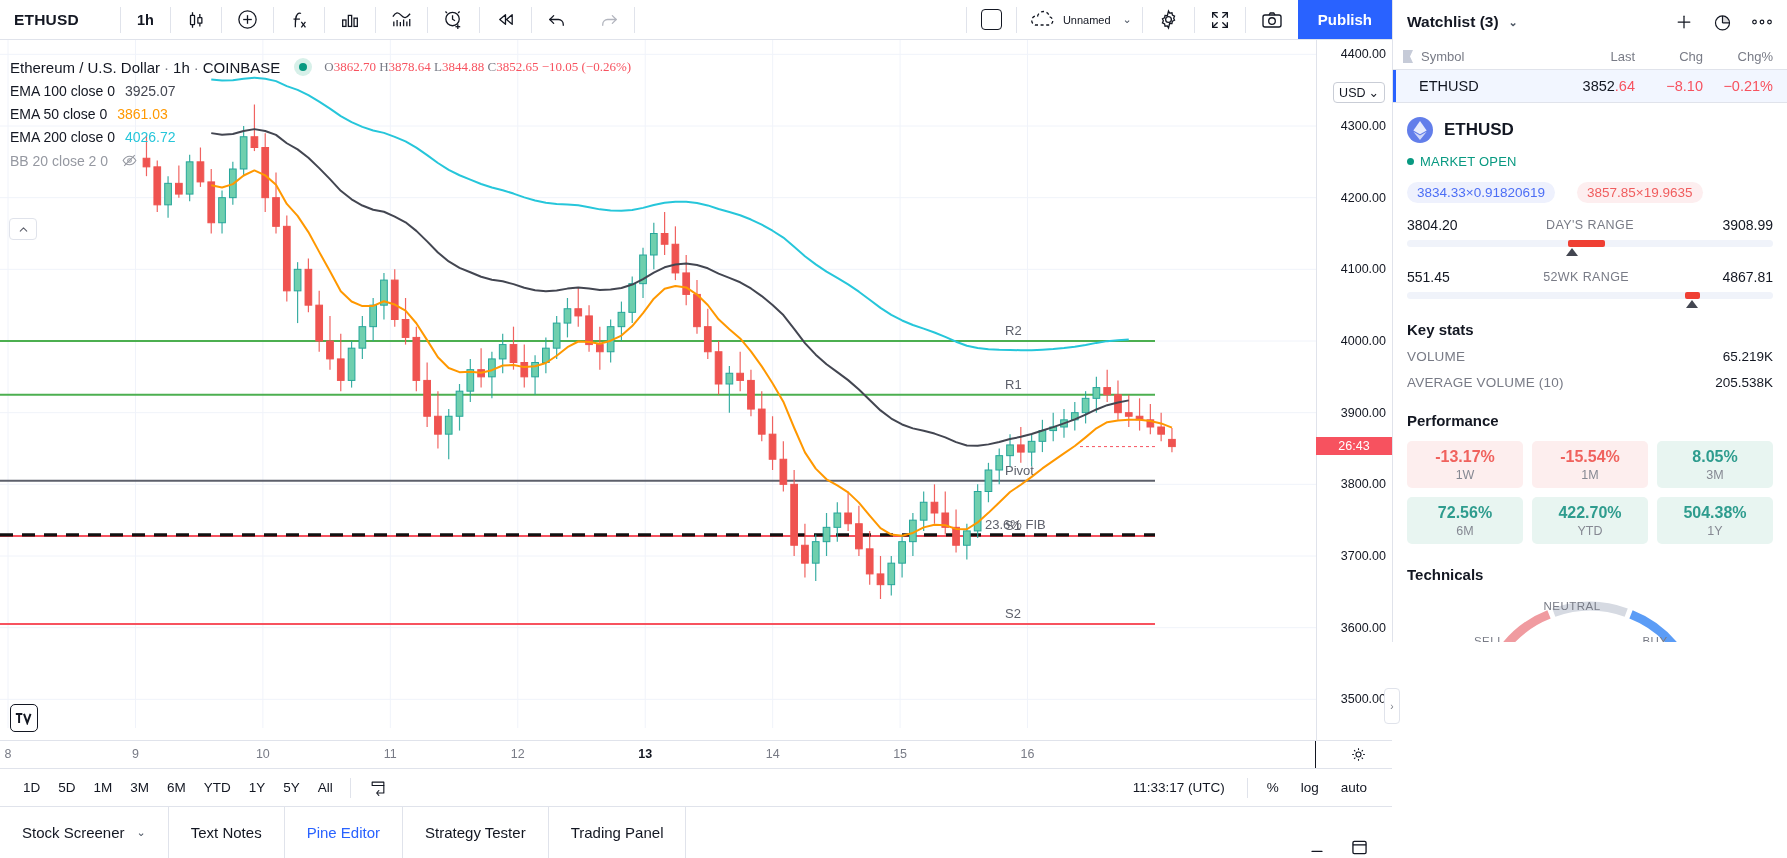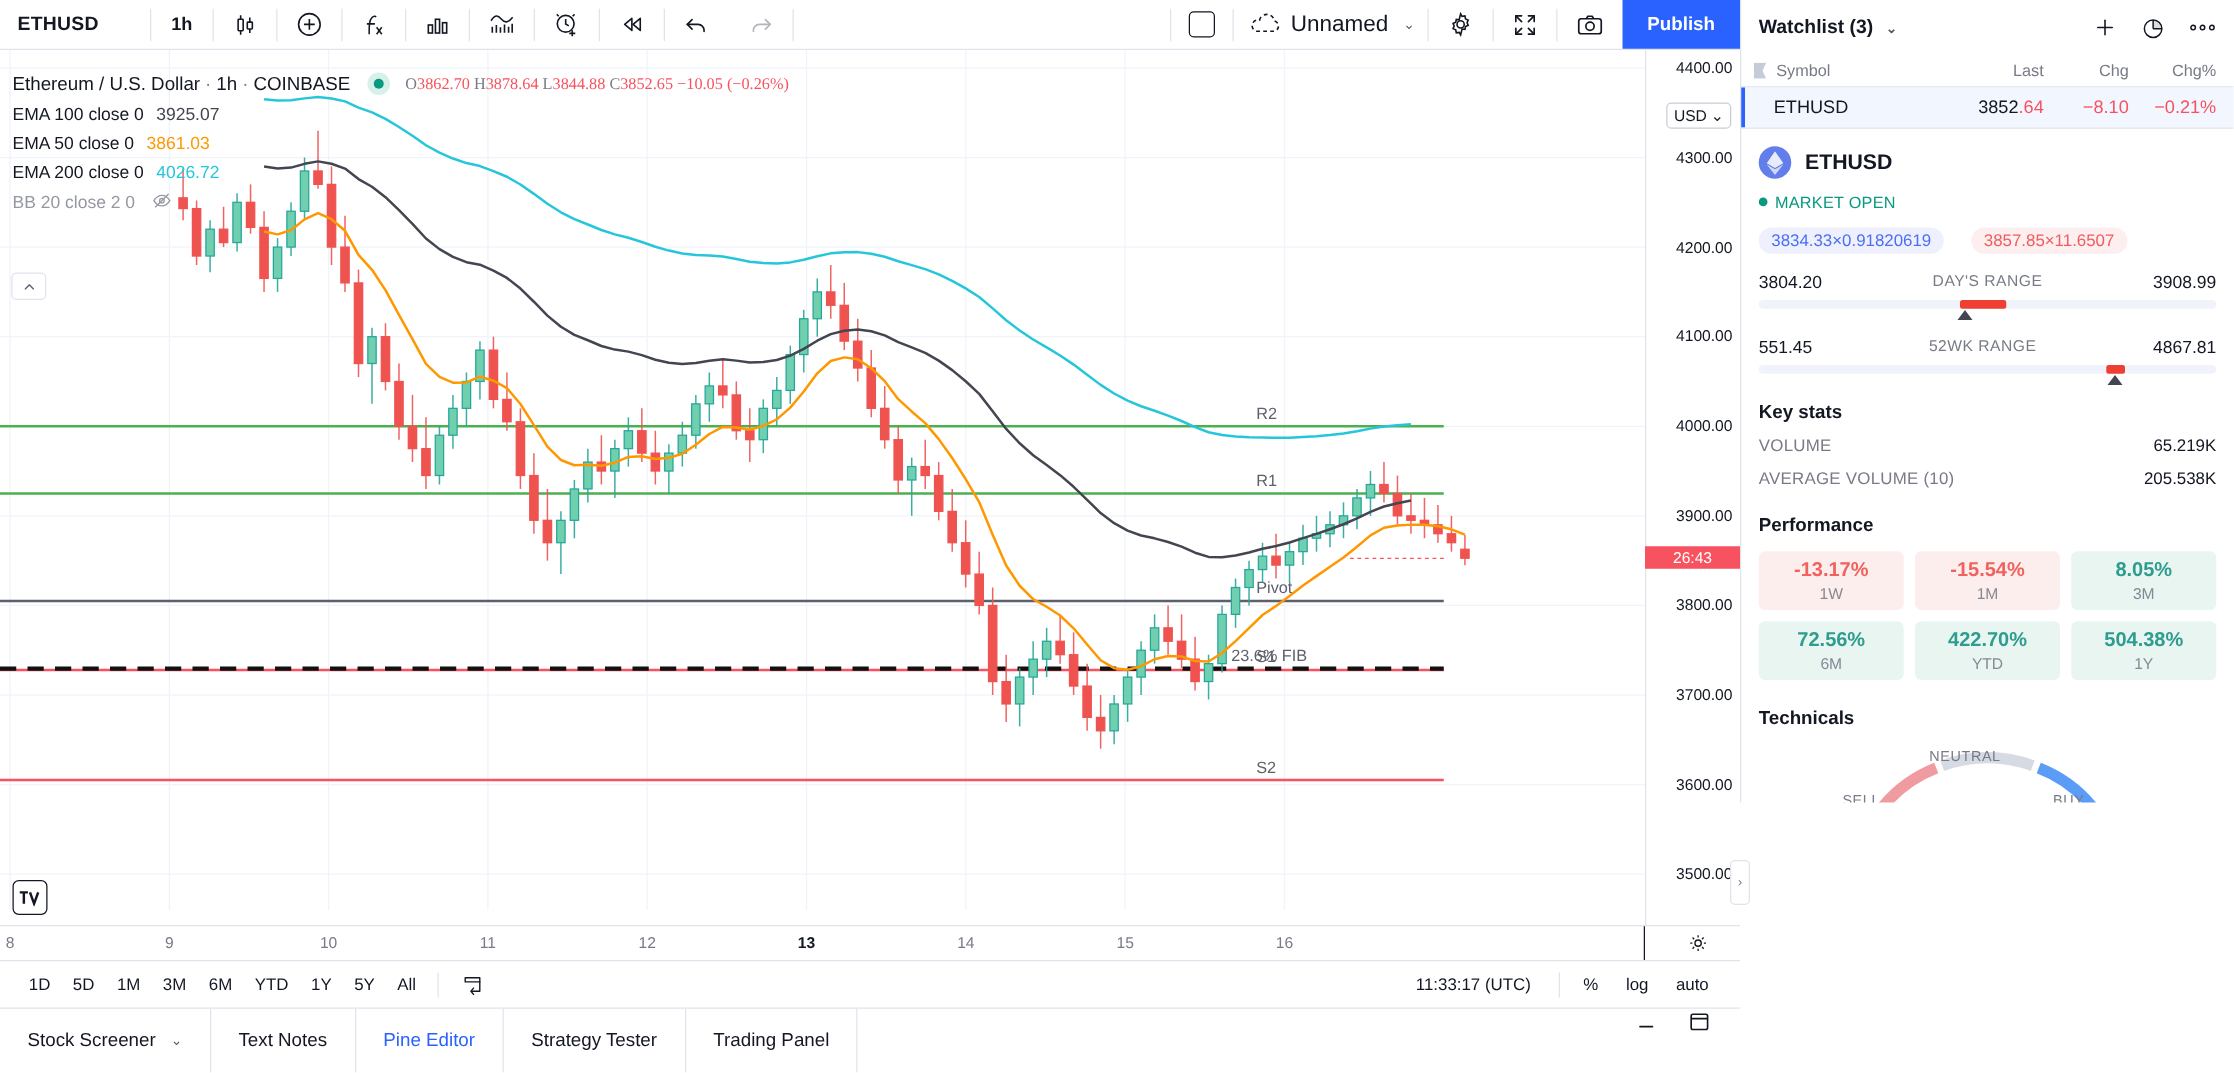--- a/index.html
+++ b/index.html
@@ -14,21 +14,21 @@
   .tb-symbol { font-size:15.5px; font-weight:bold; letter-spacing:.2px; padding:0 14px 0 14px;
      min-width:120px; display:flex; align-items:center; height:100%; }
   .tb-div { width:1px; height:26px; background:#e0e3eb; }
   .tb-btn { height:100%; display:flex; align-items:center; justify-content:center;
      padding:0 14px; cursor:pointer; color:#131722; }
   .tb-btn.interval { font-size:14.5px; font-weight:bold; padding:0 16px; }
   .tb-spacer { flex:1 1 auto; }
   .tb-right { display:flex; align-items:center; height:100%; }
   .layout-box { width:21px; height:21px; border:1.7px solid #131722; border-radius:4px; }
   .unnamed { display:flex; align-items:center; gap:8px; padding:0 10px 0 12px; height:100%; cursor:pointer; }
-  .unnamed .lbl { font-size:18px; }
+  .unnamed .lbl { font-size:11px; }
   .chev { font-size:11px; color:#4b5563; margin-left:4px;}
   .publish { background:#2962ff; color:#fff; font-size:15px; font-weight:bold;
      height:100%; display:flex; align-items:center; padding:0 20px; cursor:pointer;justify-content:flex-end; }
   svg { display:block; }
 
   
   .chartwrap { flex:1 1 auto; position:relative; display:flex; }
   .chartarea { position:relative; width:1316px; height:100%; overflow:hidden; }
   .pricescale { width:76px; height:100%; position:relative; border-left:1px solid #e0e3eb; }
   .pricescale .plab { position:absolute; right:6px; font-size:12.5px; color:#131722; transform:translateY(-50%); }
@@ -67,21 +67,21 @@
   
   .rangebar { height:38px; border-top:1px solid #e0e3eb; display:flex; align-items:center;
      padding:0 14px; flex:0 0 38px; font-size:13.5px; }
   .rb-item { padding:0 9px; cursor:pointer; color:#131722; }
   .rb-div { width:1px; height:20px; background:#e0e3eb; margin:0 8px; }
   .rb-right { margin-left:auto; display:flex; align-items:center; gap:0; }
   .rb-right .it { padding:0 11px; cursor:pointer; }
   .rb-time { color:#131722; padding-right:14px; }
 
   
-  .bottombar { height:52px; border-top:1px solid #e0e3eb; display:flex; align-items:flex-start;
+  .bottombar { height:52px; border-top:1px solid #e0e3eb; display:flex; align-items:flex-end;
      flex:0 0 52px; font-size:15px; }
   .bb-tab { height:100%; display:flex; align-items:center; padding:0 22px; cursor:pointer;
      border-right:1px solid #e0e3eb; gap:8px; }
   .bb-tab.active { color:#2962ff; }
   .bb-right { margin-left:auto; display:flex; align-items:center; gap:22px; padding-right:22px; }
 
   
   .divhandle { position:absolute; right:-8px; bottom:134px; width:16px; height:36px;
      background:#fff; border:1px solid #e0e3eb; border-radius:4px; display:flex;
      align-items:center; justify-content:center; font-size:10px; color:#787b86; z-index:30;}
@@ -731,21 +731,21 @@
         <span class="d-symname">ETHUSD</span>
       </div>
 
       <div class="d-open">
           <i></i>
           <span>MARKET OPEN</span>
         </div>
 
       <div class="bidask">
         <span class="pill bid">3834.33×0.91820619</span>
-        <span class="pill ask">3857.85×11.6507</span>
+        <span class="pill ask">3857.85×19.9635</span>
       </div>
 
       <div class="rngblock">
         <div class="rng-top">
           <span class="lo">3804.20</span>
           <span class="mid">DAY'S RANGE</span>
           <span class="hi">3908.99</span>
         </div>
         <div class="rng-track">
           <div class="rng-fill" id="dayFill" style="left: 44%; width: 10%;"></div>

